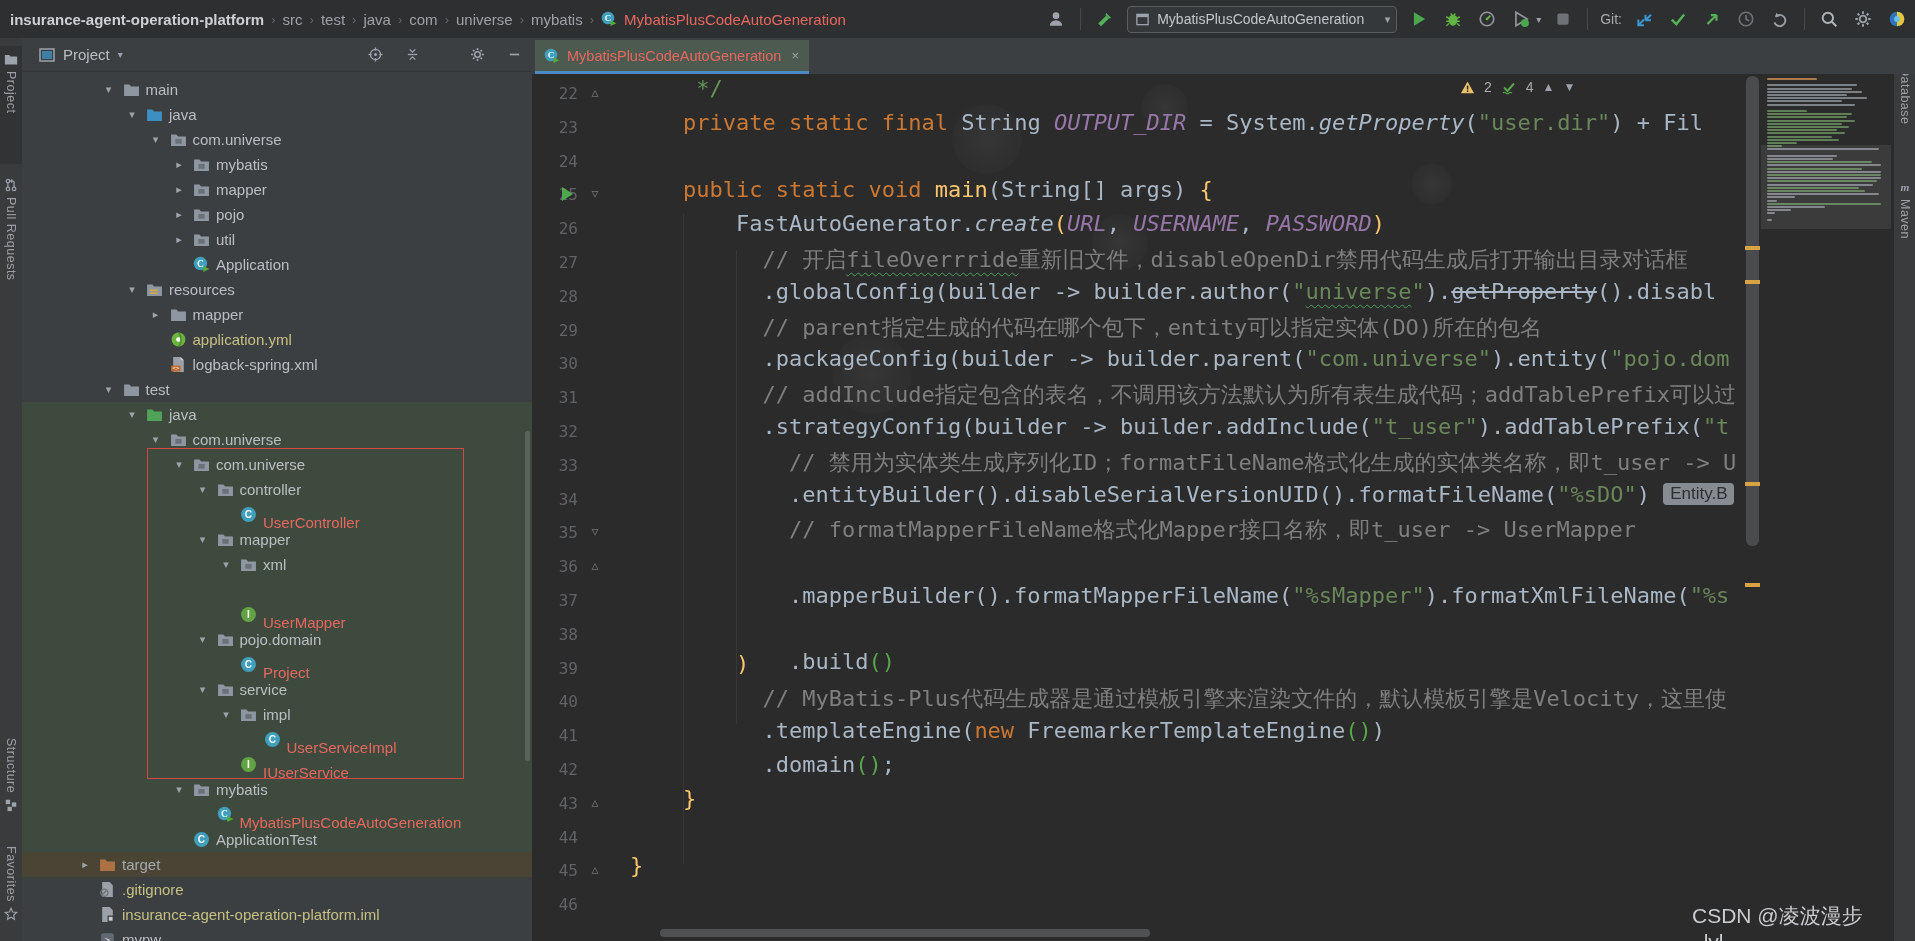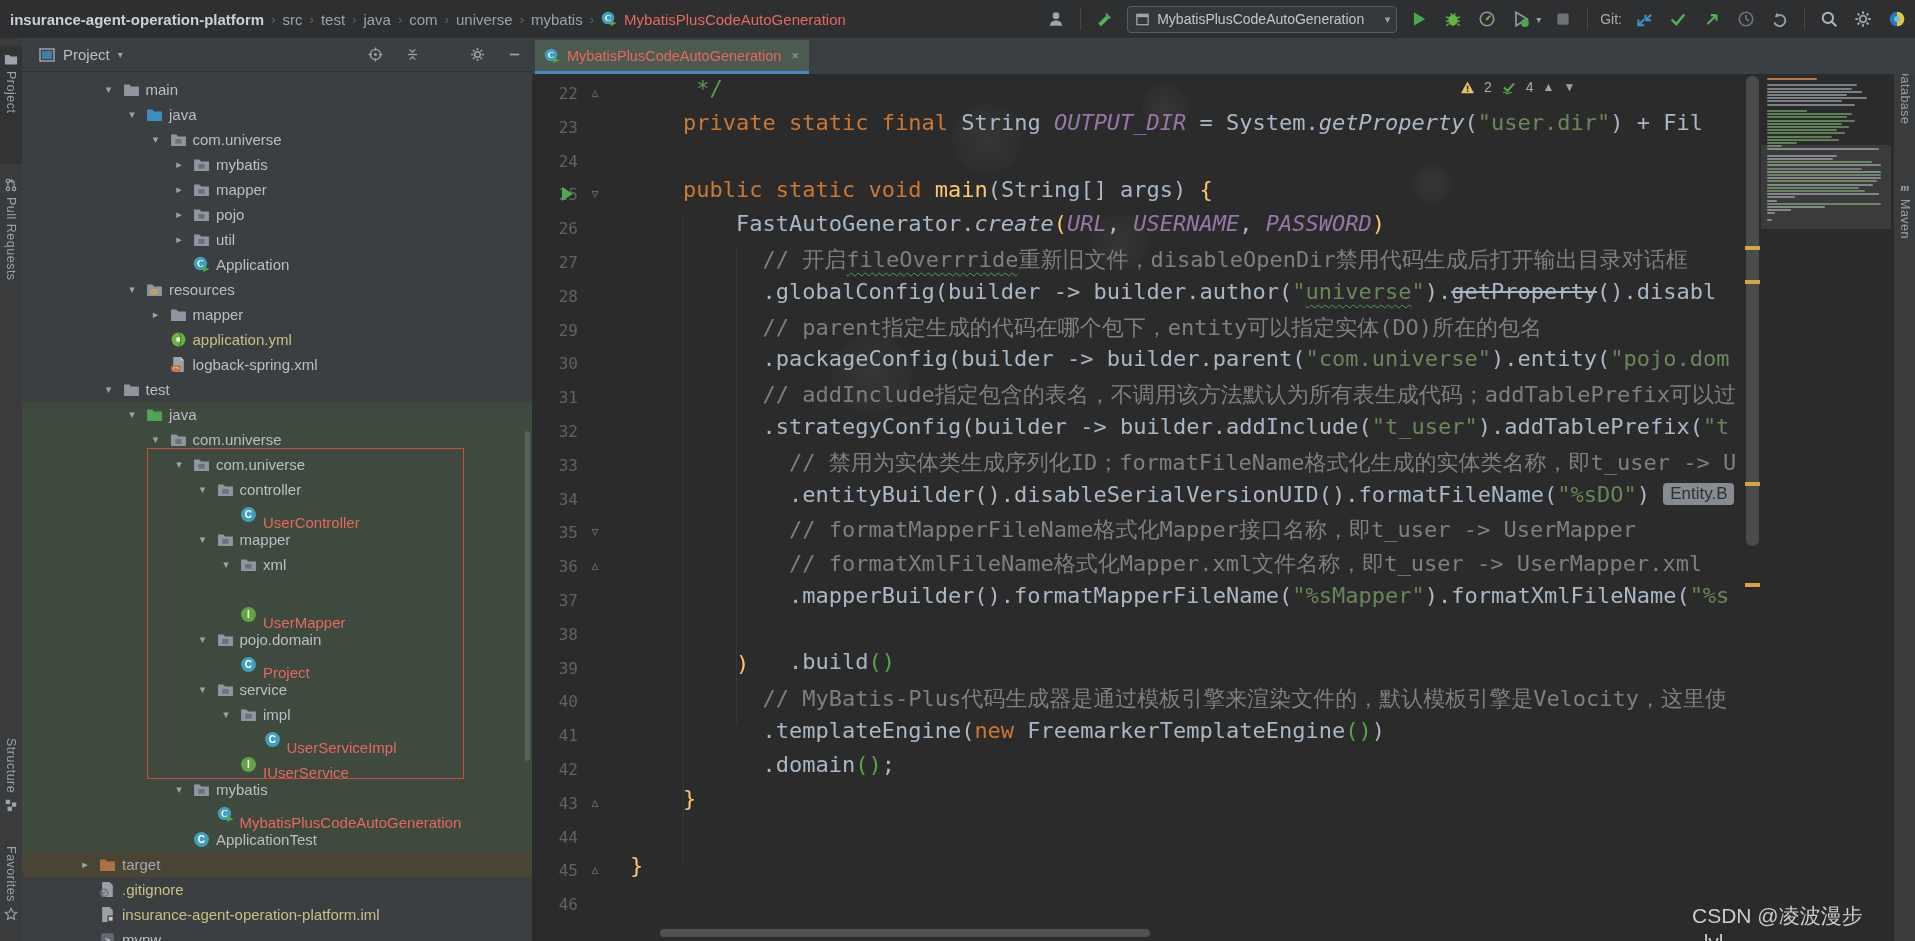--- a/index.html
+++ b/index.html
@@ -747,21 +747,21 @@
         <div class="cline" style="top: 340px;"><span class="">          .strategyConfig(builder -&gt; builder.addInclude(</span><span class="s">"t_user"</span><span class="">).addTablePrefix(</span><span class="s">"t</span></div>
         <div class="gut-num" style="top: 381.8px;">33</div>
         <div class="cline" style="top: 373.8px;"><span class="">            </span><span class="c">// 禁用为实体类生成序列化ID；formatFileName格式化生成的实体类名称，即t_user -&gt; U</span></div>
         <div class="gut-num" style="top: 415.6px;">34</div>
         <div class="cline" style="top: 407.6px;"><span class="">            .entityBuilder().disableSerialVersionUID().formatFileName(</span><span class="s">"%sDO"</span><span class="">) </span><span class="in">Entity.B</span></div>
         <div class="gut-num" style="top: 449.4px;">35</div>
         <div class="fold" style="top: 449.4px;">▿</div>
         <div class="cline" style="top: 441.4px;"><span class="">            </span><span class="c">// formatMapperFileName格式化Mapper接口名称，即t_user -&gt; UserMapper</span></div>
         <div class="gut-num" style="top: 483.2px;">36</div>
         <div class="fold" style="top: 483.2px;">▵</div>
-        <div class="cline" style="top: 475.2px;"><span class="">            </span><span class="c">// formatXmlFileName格式化Mapper.xml文件名称，即t_user -&gt; UserMapper.xml</span></div>
+        <div class="cline" style="top: 475.2px;"><span class="">            </span></div>
         <div class="gut-num" style="top: 517px;">37</div>
         <div class="cline" style="top: 509px;"><span class="">            .mapperBuilder().formatMapperFileName(</span><span class="s">"%sMapper"</span><span class="">).formatXmlFileName(</span><span class="s">"%s</span></div>
         <div class="gut-num" style="top: 550.8px;">38</div>
         <div class="cline" style="top: 542.8px; margin-top: 32px;"><span class="">            .build</span><span class="gr">()</span></div>
         <div class="gut-num" style="top: 584.6px;">39</div>
         <div class="cline" style="top: 576.6px;"><span class="">        </span><span class="g">)</span></div>
         <div class="gut-num" style="top: 618.4px;">40</div>
         <div class="cline" style="top: 610.4px;"><span class="">          </span><span class="c">// MyBatis-Plus代码生成器是通过模板引擎来渲染文件的，默认模板引擎是Velocity，这里使</span></div>
         <div class="gut-num" style="top: 652.2px;">41</div>
         <div class="cline" style="top: 644.2px;"><span class="">          .templateEngine(</span><span class="k">new</span><span class=""> FreemarkerTemplateEngine</span><span class="gr">()</span><span class="">)</span></div>

